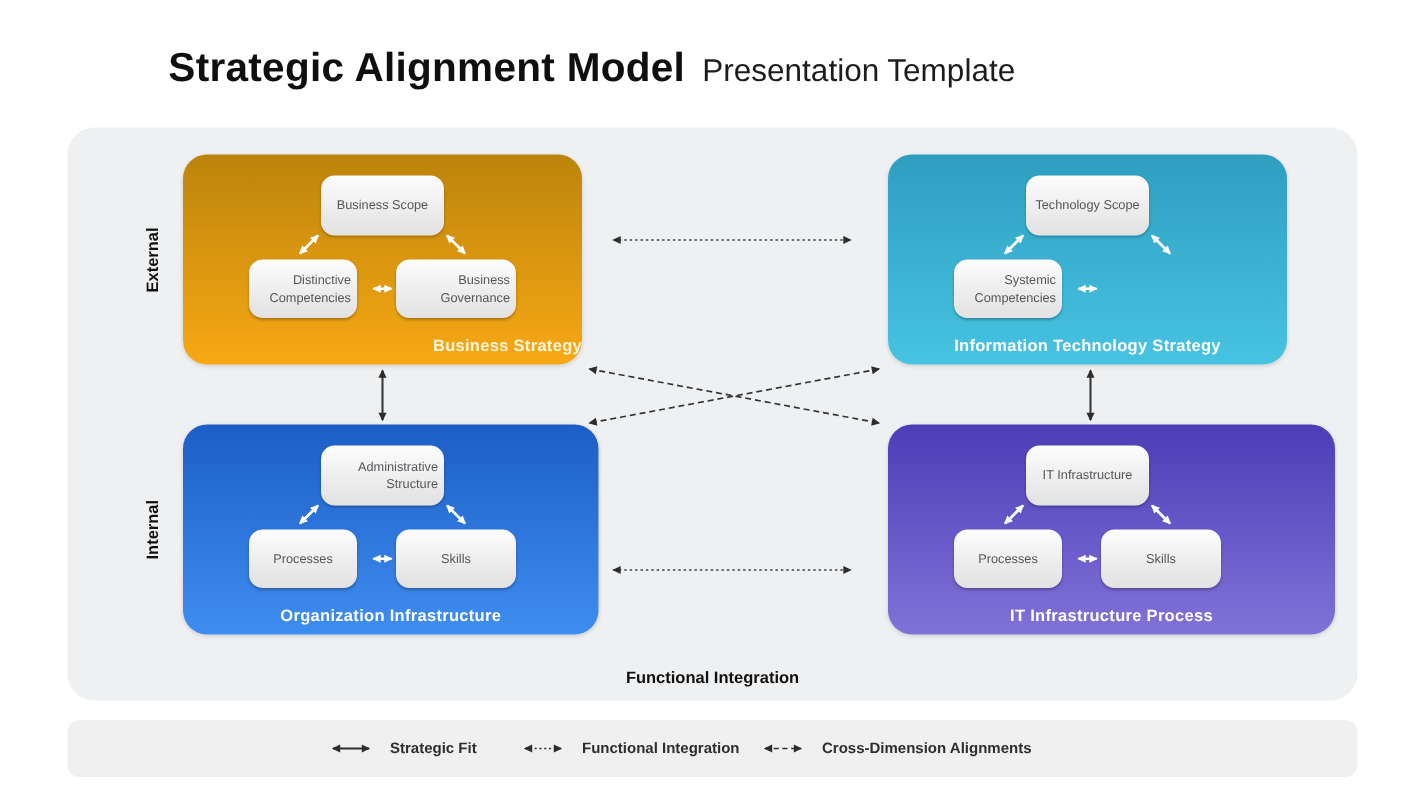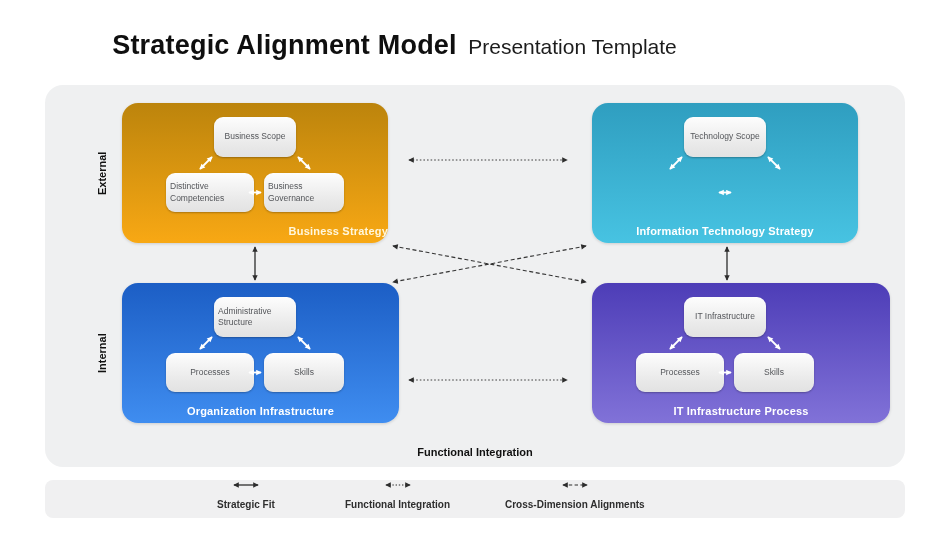--- a/index.html
+++ b/index.html
@@ -28,35 +28,35 @@
   
   .quad{position:absolute;width:266px;height:140px;border-radius:16px;
         box-shadow:0 1px 3px rgba(0,0,0,.15);}
   .quad-tl{left:77px;top:18px;}
   .quad-tr{left:547px;top:18px;}
   .quad-bl{left:77px;top:198px;}
   .quad-br{left:547px;top:198px;padding-left:32px;}
   .q-label{position:absolute;left:0;bottom:6px;width:100%;text-align:center;
            font-size:11px;font-weight:700;color:#fff;letter-spacing:.2px;}
   .node{position:absolute;display:flex;align-items:center;justify-content:center;
-        text-align:left;background:linear-gradient(180deg,#fdfdfd 0%,#e9e9e9 70%,#e2e2e2 100%);
+        text-align:right;background:linear-gradient(180deg,#fdfdfd 0%,#e9e9e9 70%,#e2e2e2 100%);
         border-radius:9px;box-shadow:0 1px 2px rgba(0,0,0,.28);
         font-size:8.5px;line-height:1.3;color:#54565a;padding:2px 4px;box-sizing:border-box;}
   .node-top{left:92px;top:14px;width:82px;height:40px;}
-  .node-left{left:44px;top:70px;width:88px;height:39px;}
+  .node-left{left:44px;top:70px;width:72px;height:39px;}
   .node-right{left:142px;top:70px;width:80px;height:39px;}
   .q-arrows{position:absolute;left:0;top:0;width:266px;height:140px;pointer-events:none;}
 
   
   .connectors{position:absolute;left:0;top:0;width:860px;height:382px;pointer-events:none;}
 
   
   .legend-bar{position:absolute;left:45px;top:480px;width:860px;height:38px;
               background:#f0f0f1;border-radius:8px;}
-  .legend-item{position:absolute;top:0;bottom:0;display:flex;align-items:center;gap:9px;flex-direction:column;}
+  .legend-item{position:absolute;top:0;bottom:0;display:flex;align-items:center;gap:9px;}
   .legend-item .lg-label{font-size:10px;font-weight:700;color:#2e2e2e;white-space:nowrap;}
   .li-1{left:172px;} .li-2{left:300px;} .li-3{left:460px;}
   .defs-holder{position:absolute;width:0;height:0;overflow:hidden;}
 </style>
 </head>
 <body>
 
 <div class="stage">
 
   <svg class="defs-holder" aria-hidden="true">
@@ -87,20 +87,21 @@
       <svg class="q-arrows" viewBox="0 0 266 140">
         <line x1="78" y1="66" x2="90" y2="54" stroke="#fff" stroke-width="1.8" marker-start="url(#ah-white)" marker-end="url(#ah-white)"></line>
         <line x1="176" y1="54" x2="188" y2="66" stroke="#fff" stroke-width="1.8" marker-start="url(#ah-white)" marker-end="url(#ah-white)"></line>
         <line x1="127" y1="89.5" x2="139" y2="89.5" stroke="#fff" stroke-width="1.8" marker-start="url(#ah-white)" marker-end="url(#ah-white)"></line>
       </svg>
       <div class="q-label" style="color: rgb(255, 247, 221); text-align: right;">Business Strategy</div>
     </div>
 
     <div class="quad quad-tr" style="background: linear-gradient(rgb(47, 158, 192), rgb(71, 195, 226));">
       <div class="node node-top">Technology Scope</div>
+      <div class="node node-left">Systemic Competencies</div>
       <svg class="q-arrows" viewBox="0 0 266 140">
         <line x1="78" y1="66" x2="90" y2="54" stroke="#fff" stroke-width="1.8" marker-start="url(#ah-white)" marker-end="url(#ah-white)"></line>
         <line x1="176" y1="54" x2="188" y2="66" stroke="#fff" stroke-width="1.8" marker-start="url(#ah-white)" marker-end="url(#ah-white)"></line>
         <line x1="127" y1="89.5" x2="139" y2="89.5" stroke="#fff" stroke-width="1.8" marker-start="url(#ah-white)" marker-end="url(#ah-white)"></line>
       </svg>
       <div class="q-label" style="color: rgb(255, 255, 255);">Information Technology Strategy</div>
     </div>
 
     <div class="quad quad-bl" style="background: linear-gradient(rgb(28, 94, 197), rgb(63, 141, 240)); padding-left: 11px;">
       <div class="node node-top">Administrative Structure</div>

